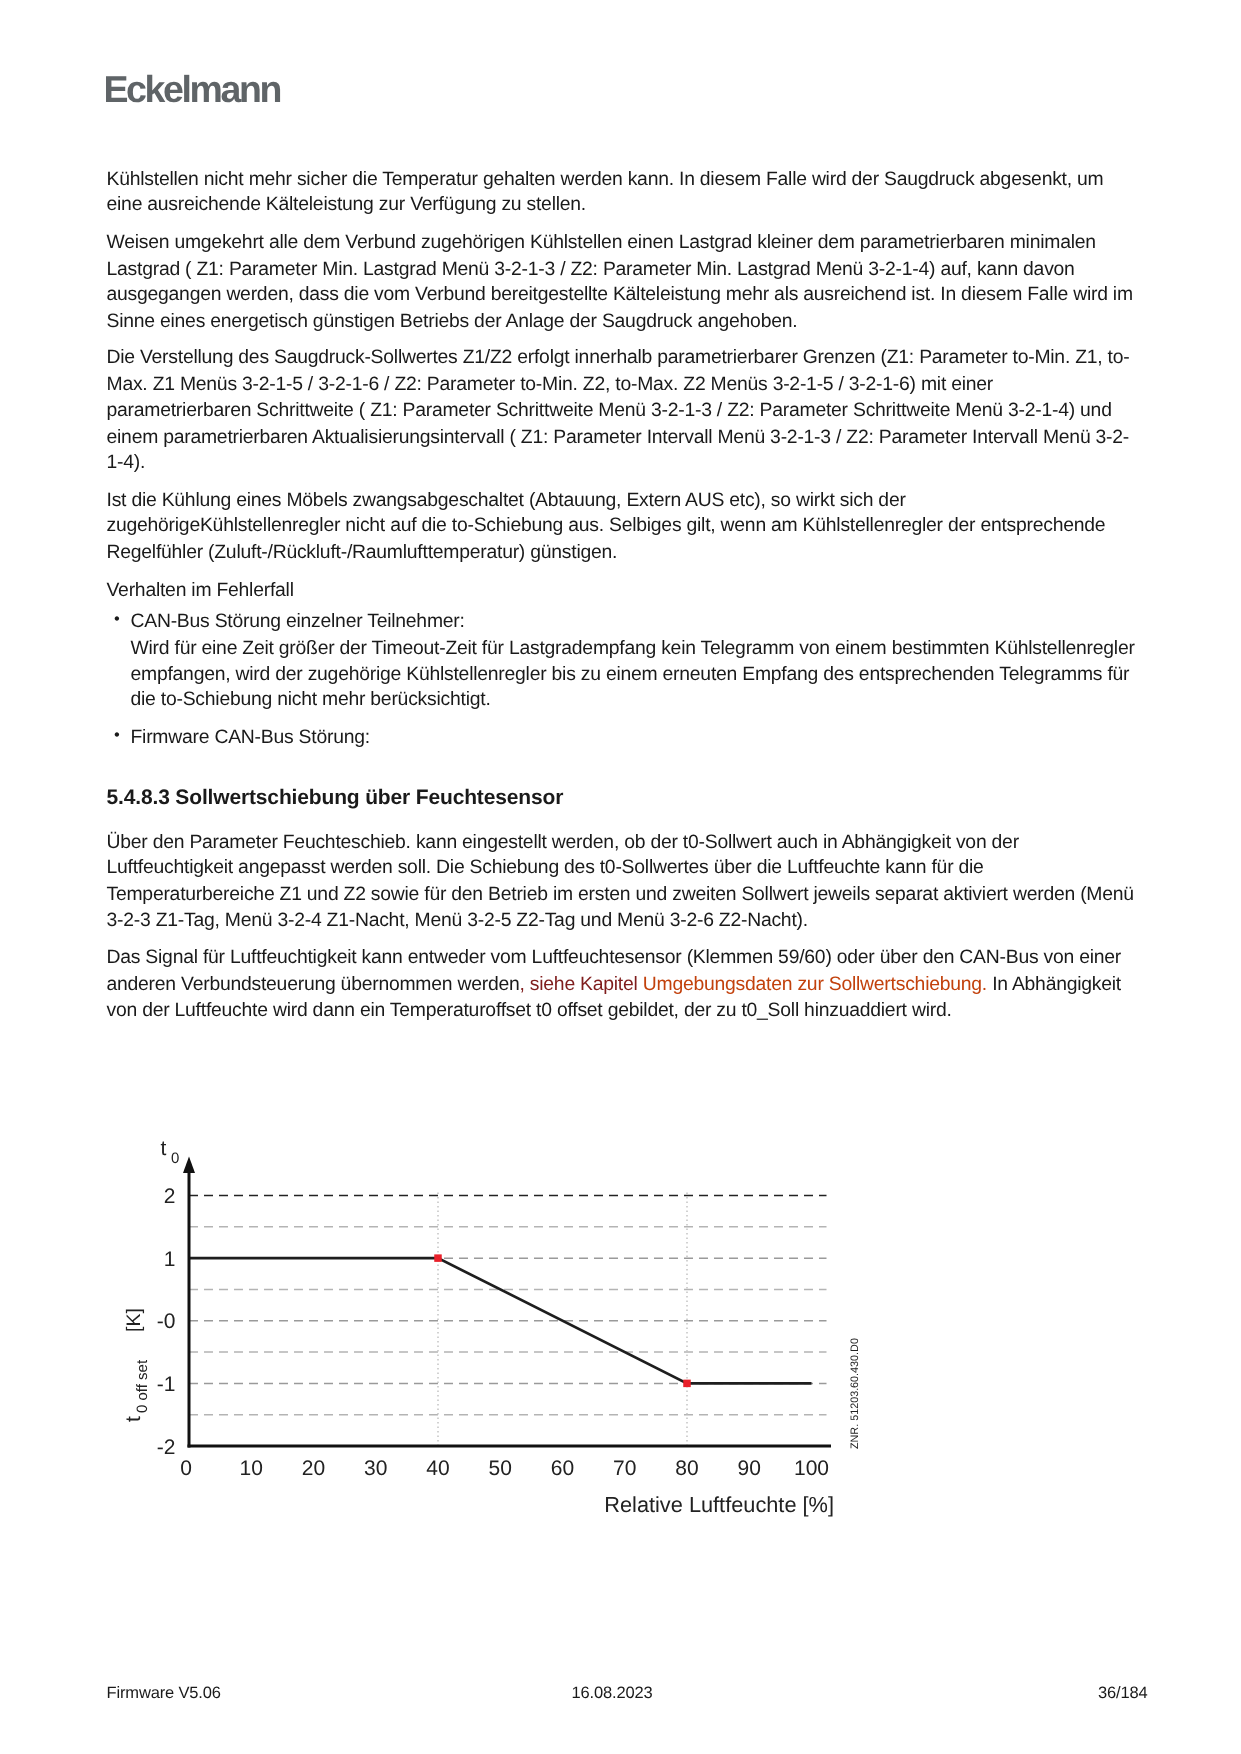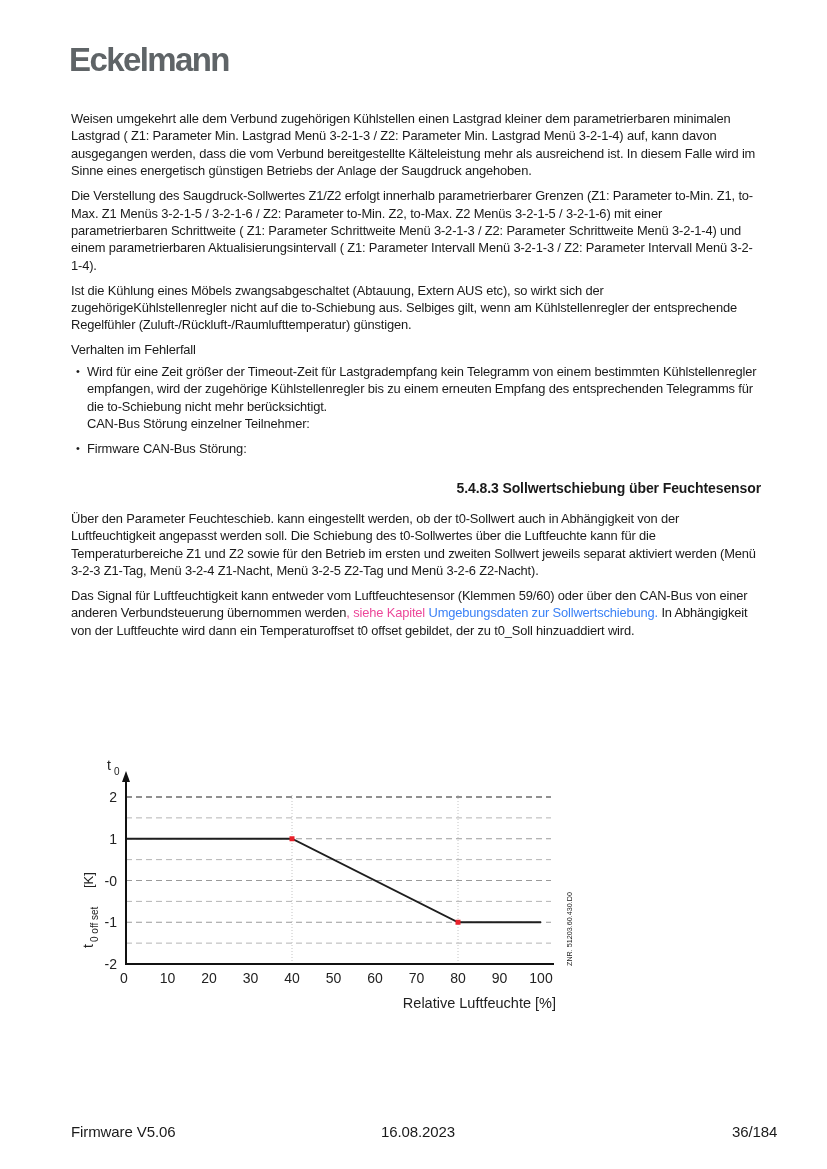--- a/index.html
+++ b/index.html
@@ -8,21 +8,21 @@
       position: relative;
       font-family: "Liberation Sans", sans-serif;
       color: #1a1a1a;
       overflow: hidden;
     }
     .logo {
       position: absolute;
       left: 69px; top: 40px;
       font-family: "Liberation Sans", sans-serif;
       font-weight: bold;
-      font-size: 33px;
+      font-size: 25px;
       letter-spacing: -1.6px;
       color: #5f6467;
       line-height: 40px;
     }
     .content {
       position: absolute;
       left: 71px; top: 110px;
       width: 690px;
       font-size: 12.9px;
       line-height: 17.4px;
@@ -35,52 +35,52 @@
     ul.bullets li { position: relative; padding-left: 10px; margin-bottom: 7.5px; }
     ul.bullets li::before {
       content: "•"; position: absolute; left: -1px; top: 0; font-size: 11px;
     }
     .section-heading {
       font-weight: bold;
       font-size: 14px;
       margin-top: 23px;
       margin-bottom: 12px;
       letter-spacing: -0.1px;
-      text-align: right;
     }
-    .link { color: #3b82f6; }
-    .muted { color: #ec4899; text-align: right; }
+    .link { color: #c2410c; }
+    .muted { color: #7f1d1d; text-align: right; }
     #chart { position: absolute; left: 0; top: 0; width: 827px; height: 1169px; pointer-events: none; }
     #chart text { font-family: "Liberation Sans", sans-serif; fill: #222; }
     .footer {
       position: absolute;
       top: 1123px;
-      font-size: 15px;
+      font-size: 11px;
       color: #1a1a1a;
       letter-spacing: -0.1px;
     }
   </style>
 </head>
 <body>
 
 <div class="logo">Eckelmann</div>
 
 <div class="content">
+  <p>Kühlstellen nicht mehr sicher die Temperatur gehalten werden kann. In diesem Falle wird der Saugdruck abgesenkt, um eine ausreichende Kälteleistung zur Verfügung zu stellen.</p>
 
   <p><span>Weisen umgekehrt alle dem Verbund zugehörigen Kühlstellen einen Lastgrad kleiner dem parametrierbaren minimalen Lastgrad ( </span><b>Z1</b><span>: Parameter Min. Lastgrad Menü 3-2-1-3 / </span><b>Z2</b><span>: Parameter Min. Lastgrad Menü 3-2-1-4) auf, kann davon ausgegangen werden, dass die vom Verbund bereitgestellte Kälteleistung mehr als ausreichend ist. In diesem Falle wird im Sinne eines energetisch günstigen Betriebs der Anlage der Saugdruck angehoben.</span></p>
 
   <p><span>Die Verstellung des Saugdruck-Sollwertes Z1/Z2 erfolgt innerhalb parametrierbarer Grenzen (</span><b>Z1</b><span>: Parameter to-Min. Z1, to-Max. Z1 Menüs 3-2-1-5 / 3-2-1-6  / </span><b>Z2</b><span>: Parameter to-Min. Z2, to-Max. Z2 Menüs 3-2-1-5 / 3-2-1-6) mit einer parametrierbaren Schrittweite ( </span><b>Z1</b><span>: Parameter Schrittweite Menü 3-2-1-3 / </span><b>Z2</b><span>: Parameter Schrittweite Menü 3-2-1-4) und einem parametrierbaren Aktualisierungsintervall ( </span><b>Z1</b><span>: Parameter Intervall Menü 3-2-1-3 / </span><b>Z2</b><span>: Parameter Intervall  Menü 3-2-1-4).</span></p>
 
   <p>Ist die Kühlung eines Möbels zwangsabgeschaltet (Abtauung, Extern AUS etc), so wirkt sich der zugehörigeKühlstellenregler nicht auf die to-Schiebung aus. Selbiges gilt, wenn am Kühlstellenregler der entsprechende Regelfühler (Zuluft-/Rückluft-/Raumlufttemperatur) günstigen.</p>
 
   <div class="subhead">Verhalten im Fehlerfall</div>
   <ul class="bullets">
     <li>
+      <div>CAN-Bus Störung einzelner Teilnehmer:</div>
       <div>Wird für eine Zeit größer der Timeout-Zeit für Lastgradempfang kein Telegramm von einem bestimmten Kühlstellenregler empfangen, wird der zugehörige Kühlstellenregler bis zu einem erneuten Empfang des entsprechenden Telegramms für die to-Schiebung nicht mehr berücksichtigt.</div>
-      <div>CAN-Bus Störung einzelner Teilnehmer:</div>
     </li>
     <li>
       <div>Firmware CAN-Bus Störung:</div>
     </li>
   </ul>
 
   <div class="section-heading">5.4.8.3  Sollwertschiebung über Feuchtesensor</div>
 
   <p>Über den Parameter Feuchteschieb. kann eingestellt werden, ob der t0-Sollwert auch in Abhängigkeit von der Luftfeuchtigkeit angepasst werden soll. Die Schiebung des t0-Sollwertes über die Luftfeuchte kann für die Temperaturbereiche Z1 und Z2 sowie für den Betrieb im ersten und zweiten Sollwert jeweils separat aktiviert werden (Menü 3-2-3 Z1-Tag, Menü 3-2-4 Z1-Nacht, Menü 3-2-5 Z2-Tag und Menü 3-2-6 Z2-Nacht).</p>
 

